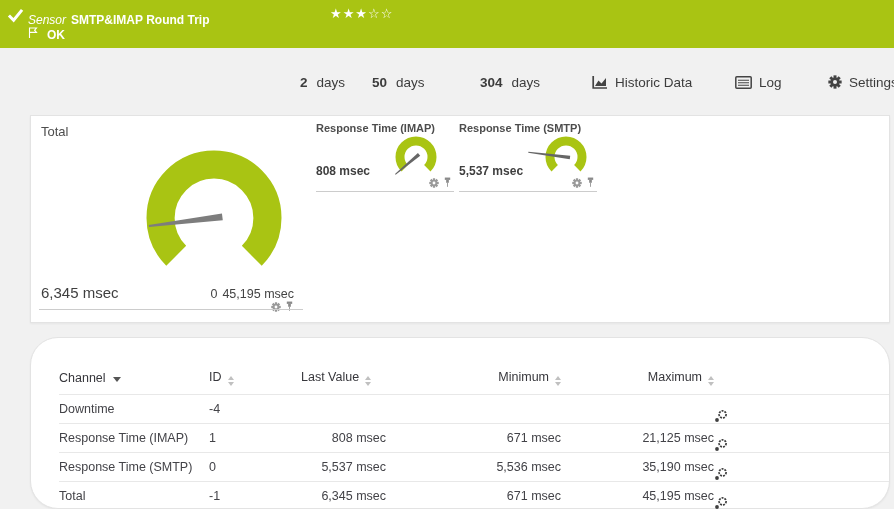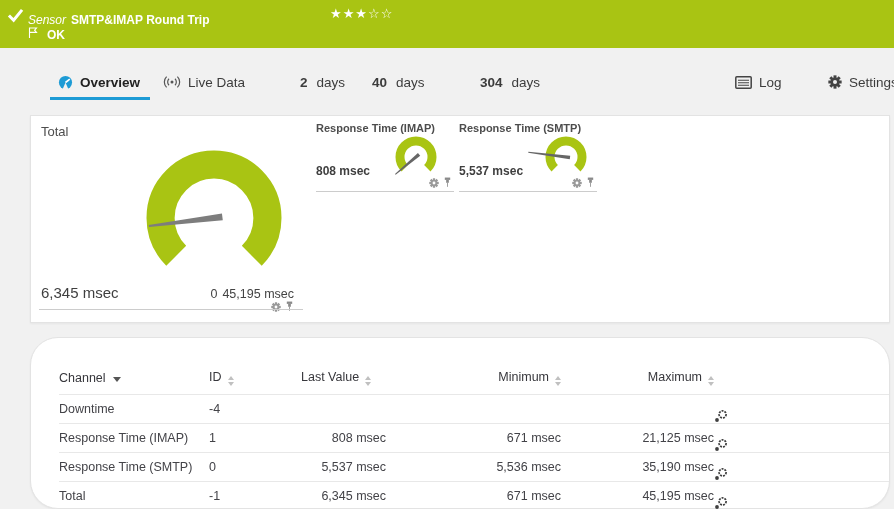--- a/index.html
+++ b/index.html
@@ -84,53 +84,40 @@
       <svg width="10" height="12" viewBox="0 0 10 12" fill="none" stroke="#fff" stroke-width="1.1">
           <path d="M1.5 11 V1 H8.5 L6.6 3.2 8.5 5.4 H1.5"></path>
         </svg>
     </span>
   </div>
   <span class="stars"><span>★</span><span>★</span><span>★</span><span>☆</span><span>☆</span></span>
   <span class="ok">OK</span>
 </div>
 
 <div class="tabs">
-  <div class="tab active t-overview">
-    <span>
-      <svg width="15" height="15" viewBox="0 0 16 16">
-          <circle cx="8" cy="8" r="7" style="fill:var(--blue)"></circle>
-          <path d="M8 8 L12.6 4.4" stroke="#fff" stroke-width="1.8" fill="none"></path>
-          <path d="M5 15 L8 8 L11 15 Z" fill="#f1f1f1"></path>
-        </svg>
-    </span>
-    <span>Overview</span>
-  </div>
-  <div class="tab t-live">
-    <span>
-      <svg width="18" height="14" viewBox="0 0 18 14" fill="none" stroke="#555" stroke-width="1.2">
-          <circle cx="9" cy="7" r="1.5" fill="#555" stroke="none"></circle>
-          <path d="M6 3.8 a4.5 4.5 0 0 0 0 6.4"></path>
-          <path d="M3.6 1.6 a7.6 7.6 0 0 0 0 10.8"></path>
-          <path d="M12 3.8 a4.5 4.5 0 0 1 0 6.4"></path>
-          <path d="M14.4 1.6 a7.6 7.6 0 0 1 0 10.8"></path>
-        </svg>
-    </span>
-    <span>Live Data</span>
-  </div>
   <div class="tab t-2d">
     <span class="num">2</span>
     <span>days</span>
   </div>
   <div class="tab t-30d">
-    <span class="num">40</span>
+    <span class="num">50</span>
     <span>days</span>
   </div>
   <div class="tab t-365d">
     <span class="num">304</span>
     <span>days</span>
+  </div>
+  <div class="tab t-hist">
+    <span>
+      <svg width="16" height="15" viewBox="0 0 16 15">
+          <path d="M1.2 1 V13 H15" stroke="#444" stroke-width="1.7" fill="none"></path>
+          <path d="M3 11 L6.5 5.5 9.5 8.5 14 3 V11 Z" fill="#444"></path>
+        </svg>
+    </span>
+    <span>Historic Data</span>
   </div>
   <div class="tab t-log">
     <span>
       <svg width="17" height="13" viewBox="0 0 17 13">
           <rect x="0.8" y="0.8" width="15.4" height="11.4" rx="1" fill="none" stroke="#444" stroke-width="1.5"></rect>
           <path d="M3 4.2 H14 M3 6.7 H14 M3 9.2 H14" stroke="#444" stroke-width="1.1"></path>
         </svg>
     </span>
     <span>Log</span>
   </div>

